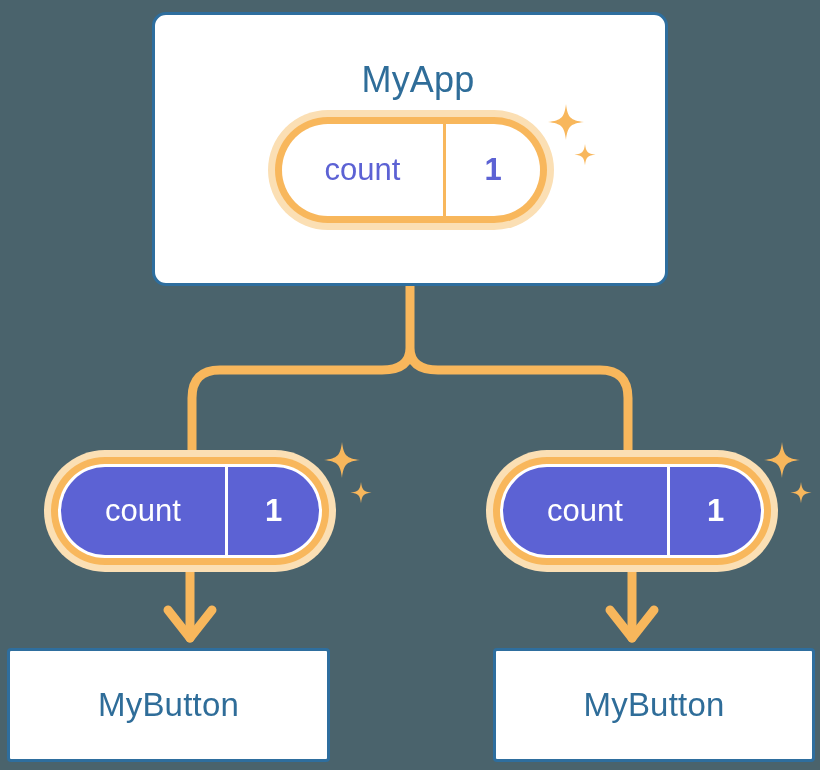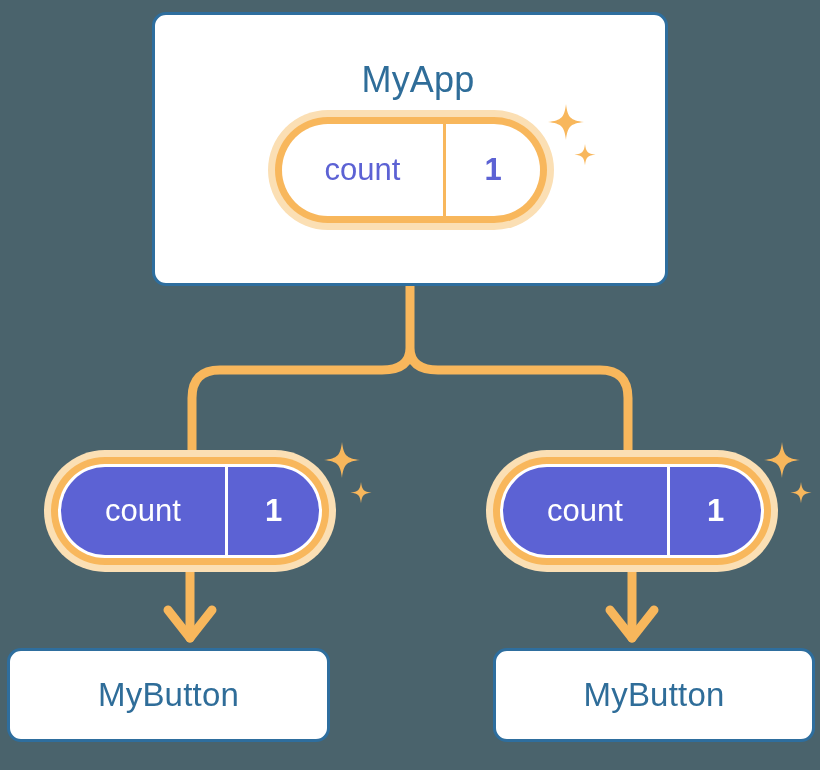--- a/index.html
+++ b/index.html
@@ -38,21 +38,21 @@
     left:152px;top:12px;width:516px;height:274px;
     border-radius:14px;
   }
   #app-card .card-title{
     position:absolute;left:16px;right:0;top:44px;
     font-size:36px;
   }
 
   
   .btn-card{
-    height:94px;border-radius:14px;
+    height:114px;border-radius:4px;
   }
   #btn-card-left{left:7px;top:648px;width:323px;}
   #btn-card-right{left:493px;top:648px;width:322px;}
   .btn-card .card-title{
     position:absolute;left:0;right:0;top:50%;
     transform:translateY(-50%);
     font-size:33px;
   }
 
   

